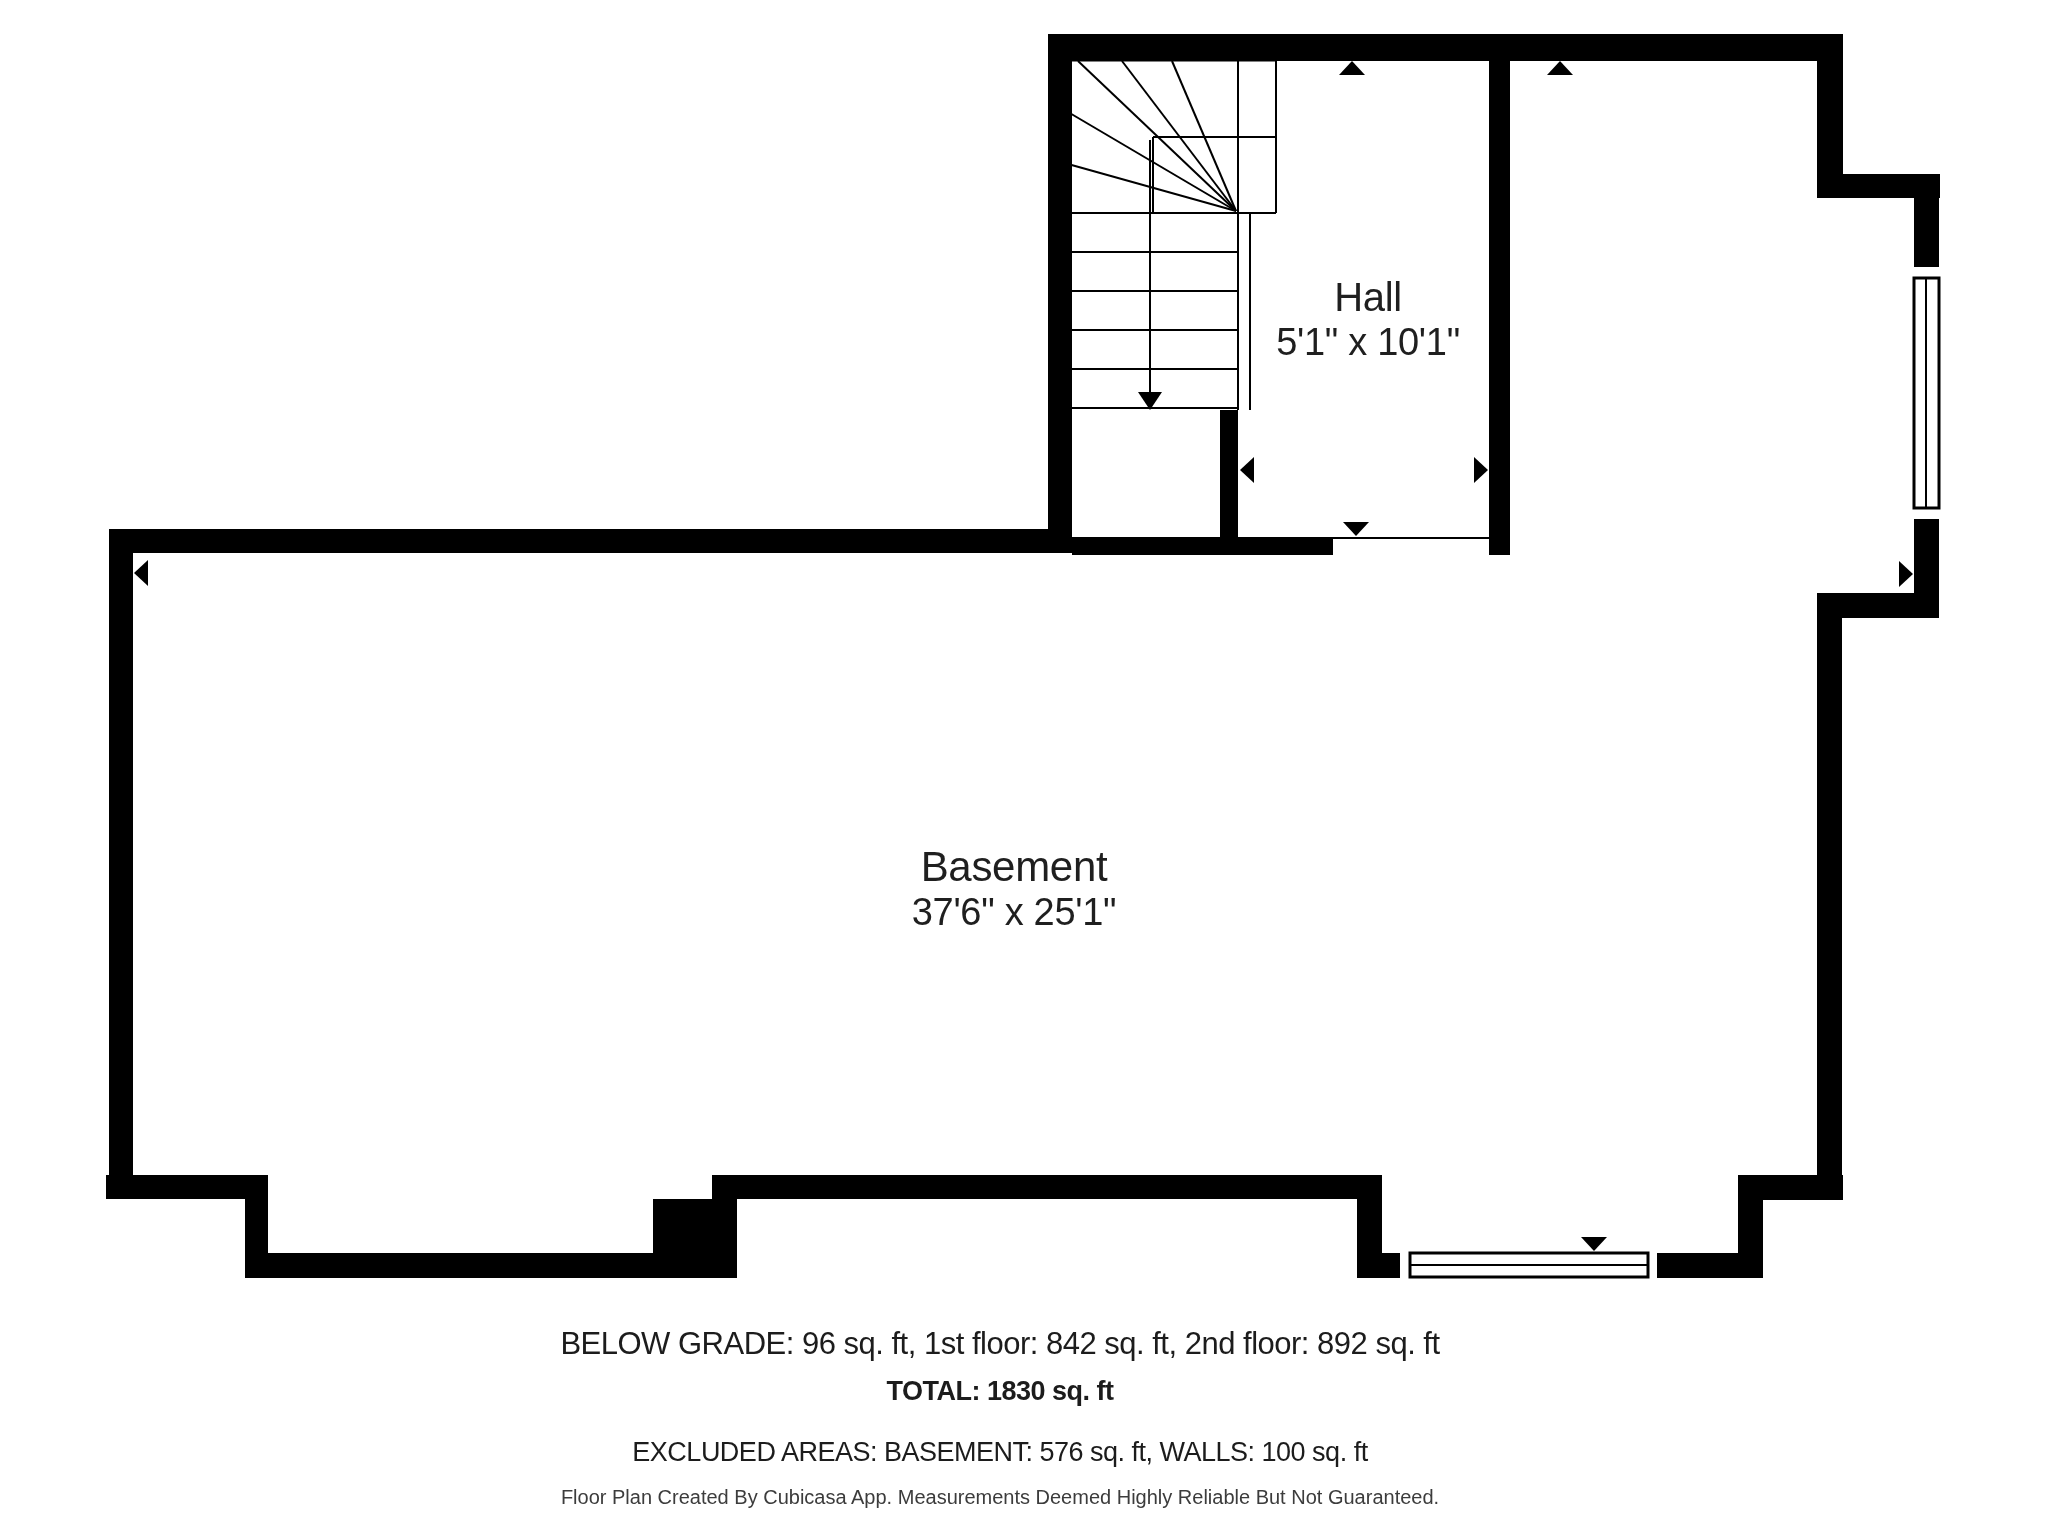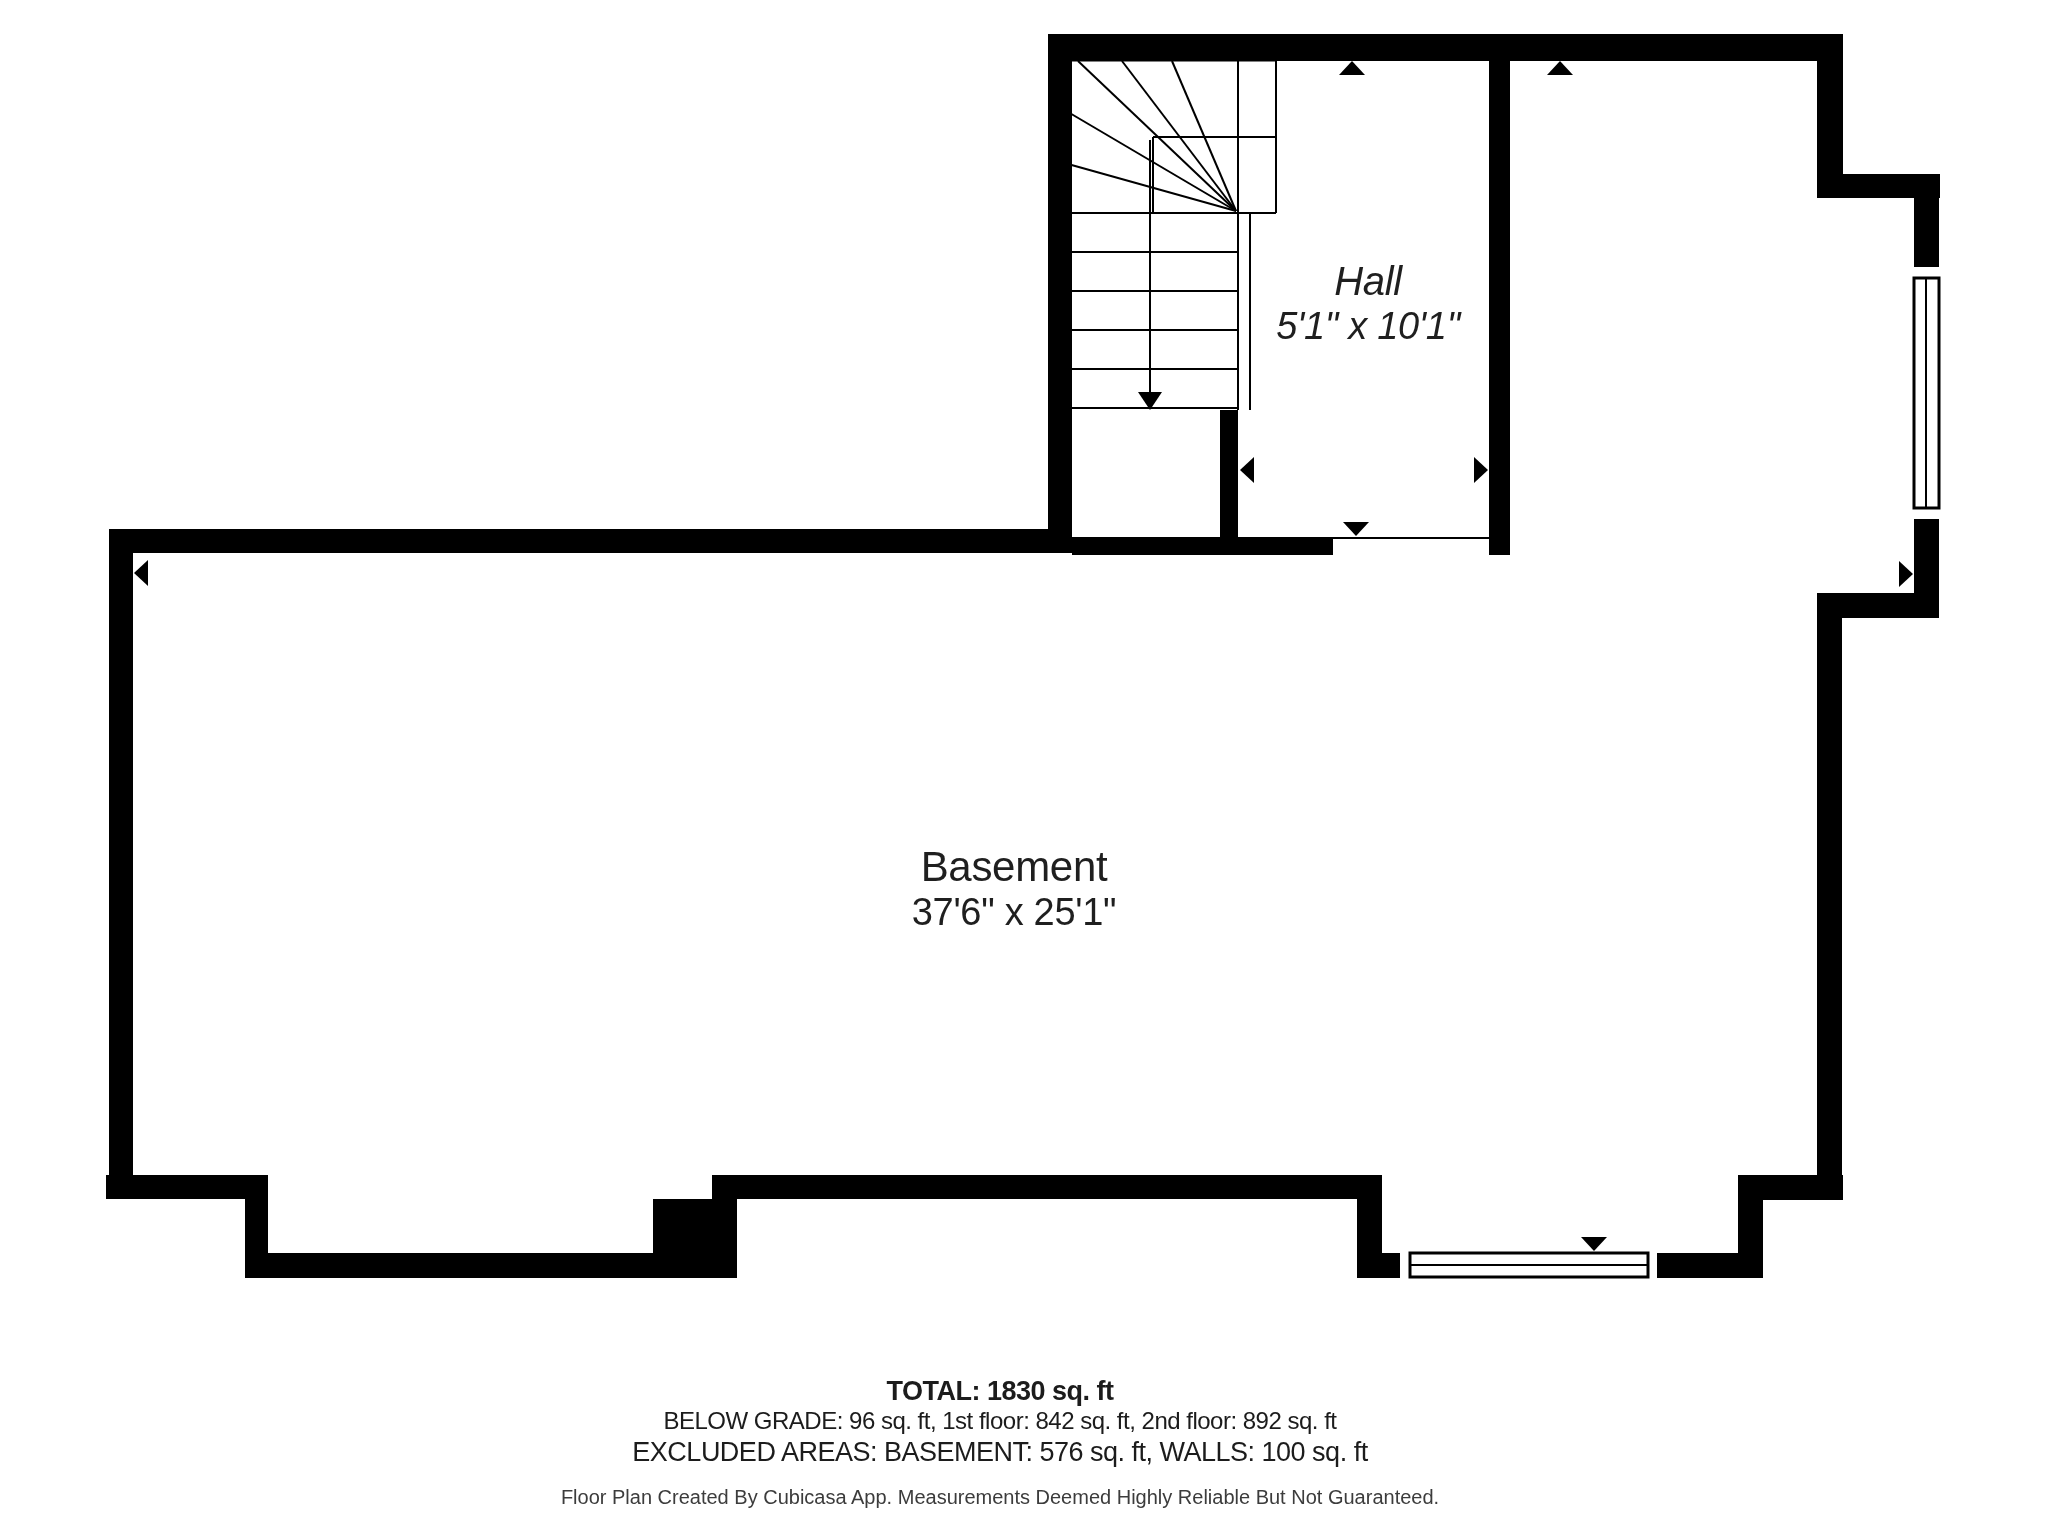--- a/index.html
+++ b/index.html
@@ -14,30 +14,30 @@
   .room-label{
     position:absolute;
     text-align:center;
     color:#1f1f1f;
     transform:translate(-50%,0);
     white-space:nowrap;
     letter-spacing:-0.3px;
   }
   .room-label .room-name{font-size:42px;line-height:46px;}
   .room-label .room-dims{font-size:38px;line-height:44px;}
-  #hall-label{left:1368px;top:258px;font-style:italic;}
+  #hall-label{left:1368px;top:274px;}
   #hall-label .room-name{font-size:40px;}
   #basement-label{left:1014px;top:844px;}
   .footer-line{
     position:absolute;left:0;width:2000px;
     text-align:center;color:#1c1c1c;
     white-space:nowrap;letter-spacing:-0.5px;
   }
   #footer-total{top:1376px;font-size:27px;font-weight:bold;}
-  #footer-below-grade{top:1407px;font-size:24px;text-align:center;}
+  #footer-below-grade{top:1326px;font-size:31px;text-align:center;}
   #footer-excluded{top:1437px;font-size:27px;}
   #footer-disclaimer{top:1486px;font-size:20px;color:#3c3c3c;letter-spacing:0;}
 </style>
 </head>
 <body>
 
 <div class="canvas">
 
   <svg id="plan-svg" width="2048" height="1536" viewBox="0 0 2048 1536">
       <rect x="1048" y="34" width="795" height="27" fill="#000000"></rect>

